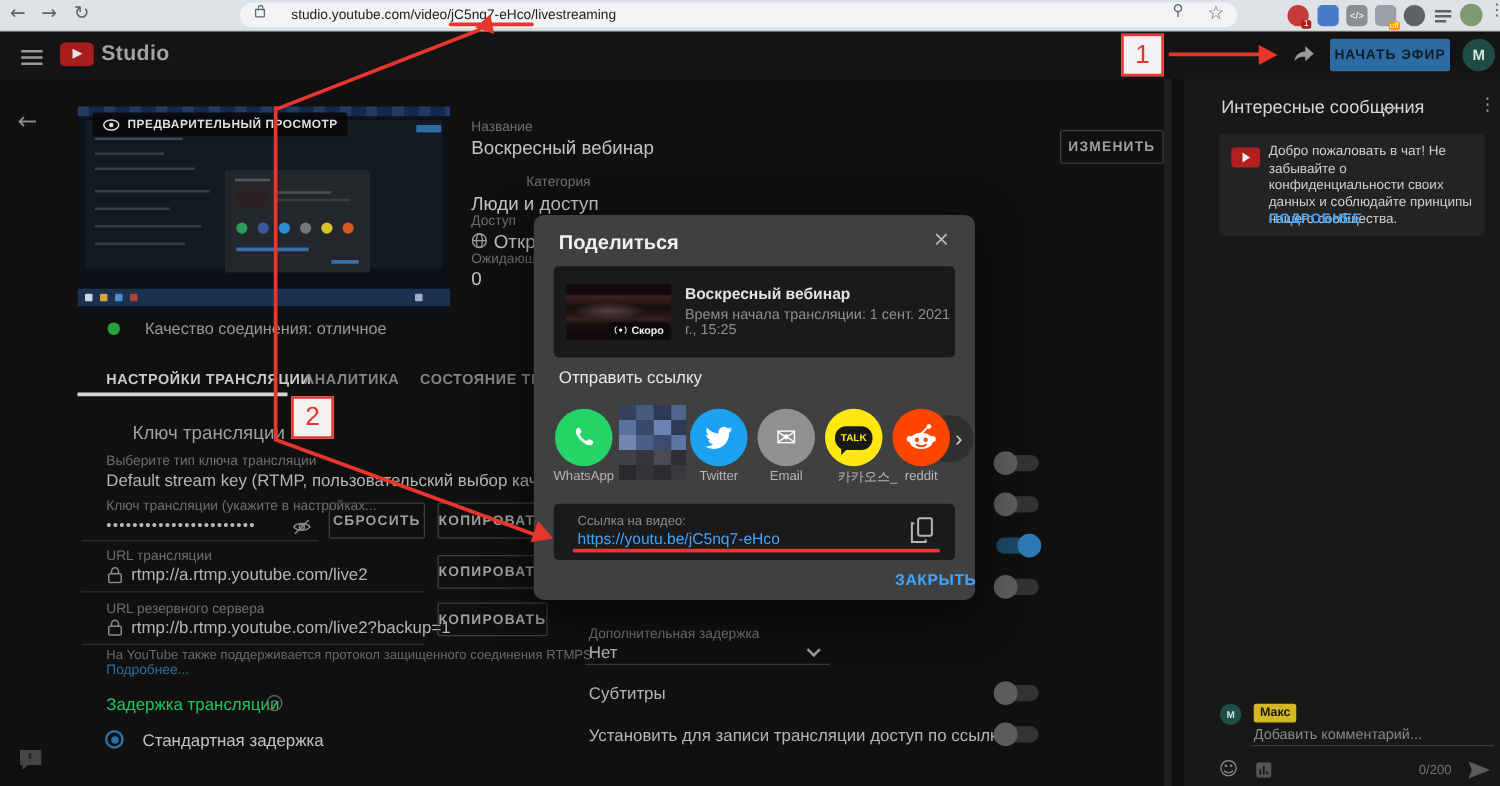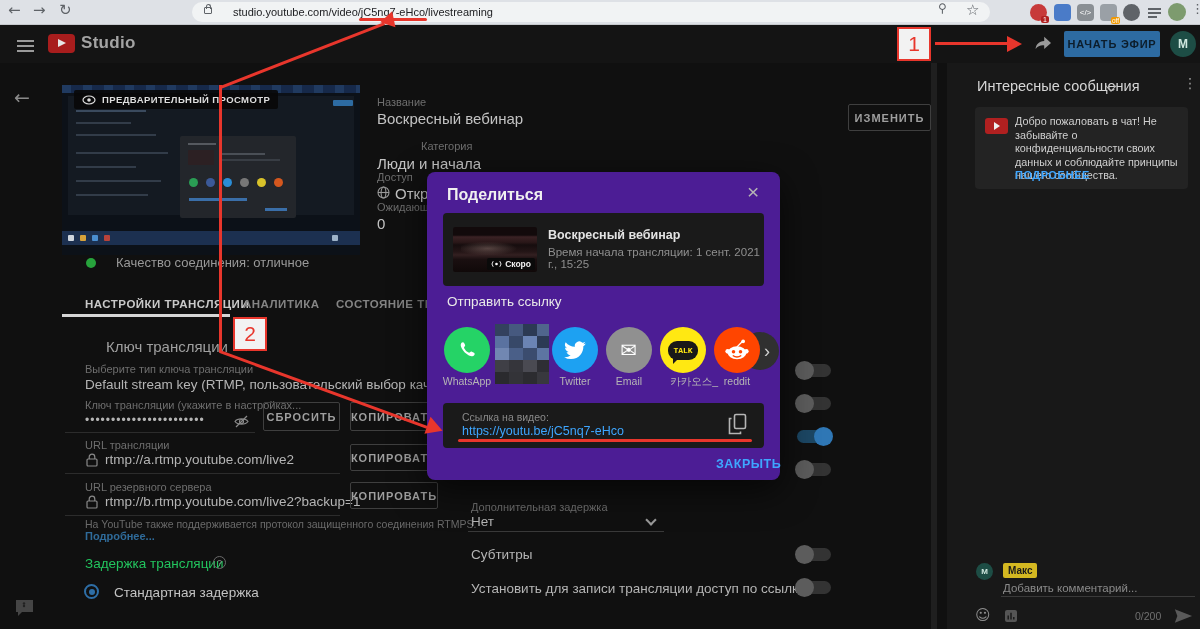--- a/index.html
+++ b/index.html
@@ -51,21 +51,21 @@
   .pv-tabs { position:absolute; left:0; top:0; width:298px; height:8px; background:repeating-linear-gradient(90deg,#203a60 0 9px,#16294a 9px 21px); }
   .pv-page { position:absolute; left:6px; top:11px; width:286px; height:119px; background:#141a22; }
   .pv-dialog { position:absolute; left:112px; top:40px; width:116px; height:82px; background:#23262b; border-radius:2px; }
   .pv-task { position:absolute; left:0; top:146px; width:298px; height:14px; background:#1c3050; }
   .pv-dot { position:absolute; border-radius:50%; }
   .pv-bar { position:absolute; background:#323c49; height:2px; }
   .pv-chip { position:absolute; left:12px; top:5px; height:19px; background:rgba(8,8,8,.9); border-radius:2px; display:flex; align-items:center; padding:0 8px; gap:6px; }
   .pv-chip span { font-size:9.5px; font-weight:bold; color:#dedede; letter-spacing:.4px; white-space:nowrap; }
 
   
-  .dialog { position:absolute; left:427px; top:172px; width:353px; height:308px; background:#4c1d95; border-radius:8px; box-shadow:0 10px 35px rgba(0,0,0,.65); z-index:50; }
+  .dialog { position:absolute; left:427px; top:172px; width:353px; height:308px; background:#404040; border-radius:8px; box-shadow:0 10px 35px rgba(0,0,0,.65); z-index:50; }
   .dpanel { position:absolute; background:#1a1a1a; border-radius:4px; }
   .sicon { position:absolute; width:46px; height:46px; border-radius:50%; display:flex; align-items:center; justify-content:center; cursor:pointer; }
   .slabel { position:absolute; width:70px; text-align:center; font-size:10.5px; color:#b5b5b5; }
   .thumb { position:absolute; left:10px; top:14px; width:84px; height:45px; border-radius:2px; overflow:hidden;
     background:linear-gradient(180deg,#120a0b 0%,#120a0b 18%,#3a2224 22%,#2a1718 34%,#160d0e 40%,#241516 55%,#332021 62%,#1a0f10 72%,#100909 100%); }
   .thumb::after { content:""; position:absolute; left:10%; top:30%; width:70%; height:35%; background:radial-gradient(ellipse at 45% 50%, rgba(190,160,150,.35), transparent 65%); }
 
   
   .chat { position:absolute; left:947px; top:63px; width:253px; height:566px; background:#181818; }
 
@@ -174,21 +174,21 @@
       <span>ПРЕДВАРИТЕЛЬНЫЙ ПРОСМОТР</span>
     </div>
   </div>
 
   <div class="abs" style="left:86px; top:258px; width:10px; height:10px; border-radius:50%; background:#27a33c;"></div>
   <div class="abs" style="left:116px; top:255px; font-size:13px; color:#999;">Качество соединения: отличное</div>
 
   <div class="abs lbl" style="left:377px; top:96px;">Название</div>
   <div class="abs" style="left:377px; top:110px; font-size:15px; color:#c3c3c3;">Воскресный вебинар</div>
   <div class="abs lbl" style="left:377px; top:140px;margin-left:44px;">Категория</div>
-  <div class="abs" style="left:377px; top:155px; font-size:15px; color:#c3c3c3;">Люди и начала</div>
+  <div class="abs" style="left:377px; top:155px; font-size:15px; color:#c3c3c3;">Люди и доступ</div>
   <div class="abs lbl" style="left:377px; top:171px;">Доступ</div>
   <svg class="abs" style="left:377px; top:186px;" width="13" height="13" viewBox="0 0 13 13">
       <circle cx="6.5" cy="6.5" r="5.5" fill="none" stroke="#9a9a9a" stroke-width="1.1"></circle>
       <ellipse cx="6.5" cy="6.5" rx="2.4" ry="5.5" fill="none" stroke="#9a9a9a" stroke-width="1.1"></ellipse>
       <line x1="1" y1="6.5" x2="12" y2="6.5" stroke="#9a9a9a" stroke-width="1.1"></line>
     </svg>
   <div class="abs" style="left:395px; top:185px; font-size:15px; color:#c3c3c3;">Открыт</div>
   <div class="abs lbl" style="left:377px; top:201px;">Ожидающие</div>
   <div class="abs" style="left:377px; top:215px; font-size:15px; color:#c3c3c3;">0</div>
   <div class="abs obtn" style="left:848px; top:104px; width:83px; height:27px;">ИЗМЕНИТЬ</div>
@@ -224,21 +224,21 @@
   <div class="abs lbl" style="left:85px; top:481px;">URL резервного сервера</div>
   <svg class="abs" style="left:86px; top:495px;" width="12" height="14" viewBox="0 0 12 14">
       <rect x="1" y="6" width="10" height="7" rx="1" fill="none" stroke="#8a8a8a" stroke-width="1.2"></rect>
       <path d="M3.2 6V4a2.8 2.8 0 0 1 5.6 0v2" fill="none" stroke="#8a8a8a" stroke-width="1.2"></path>
     </svg>
   <div class="abs val" style="left:105px; top:494px;">rtmp://b.rtmp.youtube.com/live2?backup=1</div>
   <div class="abs fieldline" style="left:65px; top:515px; width:275px;"></div>
   <div class="abs obtn" style="left:350px; top:482px; width:88px; height:27px;">КОПИРОВАТЬ</div>
 
   <div class="abs" style="left:85px; top:518px; font-size:10.5px; color:#6a6a6a;">На YouTube также поддерживается протокол защищенного соединения RTMPS.</div>
-  <div class="abs" style="left:85px; top:530px; font-size:11px; color:#2f6b9a;font-weight:bold;">Подробнее...</div>
+  <div class="abs" style="left:85px; top:530px; font-size:11px; color:#2f6b9a;">Подробнее...</div>
 
   <div class="abs" style="left:85px; top:556px; font-size:13.5px; color:#22c55e;">Задержка трансляции</div>
   <div class="abs" style="left:213px; top:556px; width:13px; height:13px; border:1.4px solid #6a6a6a; border-radius:50%; color:#8a8a8a; font-size:9px; text-align:center; line-height:13px;">?</div>
   <div class="radio" style="left:84px; top:584px;"></div>
   <div class="abs" style="left:114px; top:585px; font-size:13.5px; color:#c3c3c3;">Стандартная задержка</div>
 
   <div class="abs lbl" style="left:471px; top:501px;">Дополнительная задержка</div>
   <div class="abs val" style="left:471px; top:514px;">Нет</div>
   <div class="chev" style="left:647px; top:516px;"></div>
   <div class="abs" style="left:468px; top:531px; width:196px; height:1px; background:#3a3a3a;"></div>
@@ -347,21 +347,21 @@
           <path fill="#fff" d="M22 5.9c-.7.3-1.5.6-2.3.7.8-.5 1.5-1.3 1.8-2.2-.8.5-1.7.8-2.6 1a4.1 4.1 0 0 0-7 3.7A11.6 11.6 0 0 1 3.4 4.8a4.1 4.1 0 0 0 1.3 5.5c-.7 0-1.3-.2-1.9-.5 0 2 1.4 3.7 3.3 4a4.2 4.2 0 0 1-1.9.1 4.1 4.1 0 0 0 3.8 2.9A8.2 8.2 0 0 1 2 18.6a11.6 11.6 0 0 0 6.3 1.8c7.5 0 11.7-6.3 11.4-11.9.8-.6 1.5-1.4 2.3-2.6z"></path>
         </svg>
     </div>
     <div class="slabel" style="left:113px; top:203px;">Twitter</div>
 
     <div class="sicon" style="left:179px; top:155px; background:#909090;">
         <span style="font-size:20px; color:#fff; font-family:'DejaVu Sans',sans-serif;">✉</span>
       </div>
     <div class="slabel" style="left:167px; top:203px;">Email</div>
 
-    <div class="sicon" style="left:233px; top:155px; background:#ffe812;font-family:Liberation Mono, monospace;">
+    <div class="sicon" style="left:233px; top:155px; background:#ffe812;">
       <div style="position:relative; width:30px; height:19px; background:#191919; border-radius:9px; display:flex; align-items:center; justify-content:center;">
         <span style="font-size:8px; font-weight:bold; color:#ffe812;">TALK</span>
         <i style="position:absolute; left:5px; bottom:-4px; border-top:5px solid #191919; border-right:5px solid transparent;"></i>
       </div>
     </div>
     <div class="slabel" style="left:221px; top:203px;text-align:right;">카카오스_</div>
 
     <div class="sicon" style="left:314px; top:160px; width:38px; height:38px; background:#303030; z-index:1;">
         <span style="font-size:18px; color:#d0d0d0; margin-left:14px;">›</span>
       </div>

